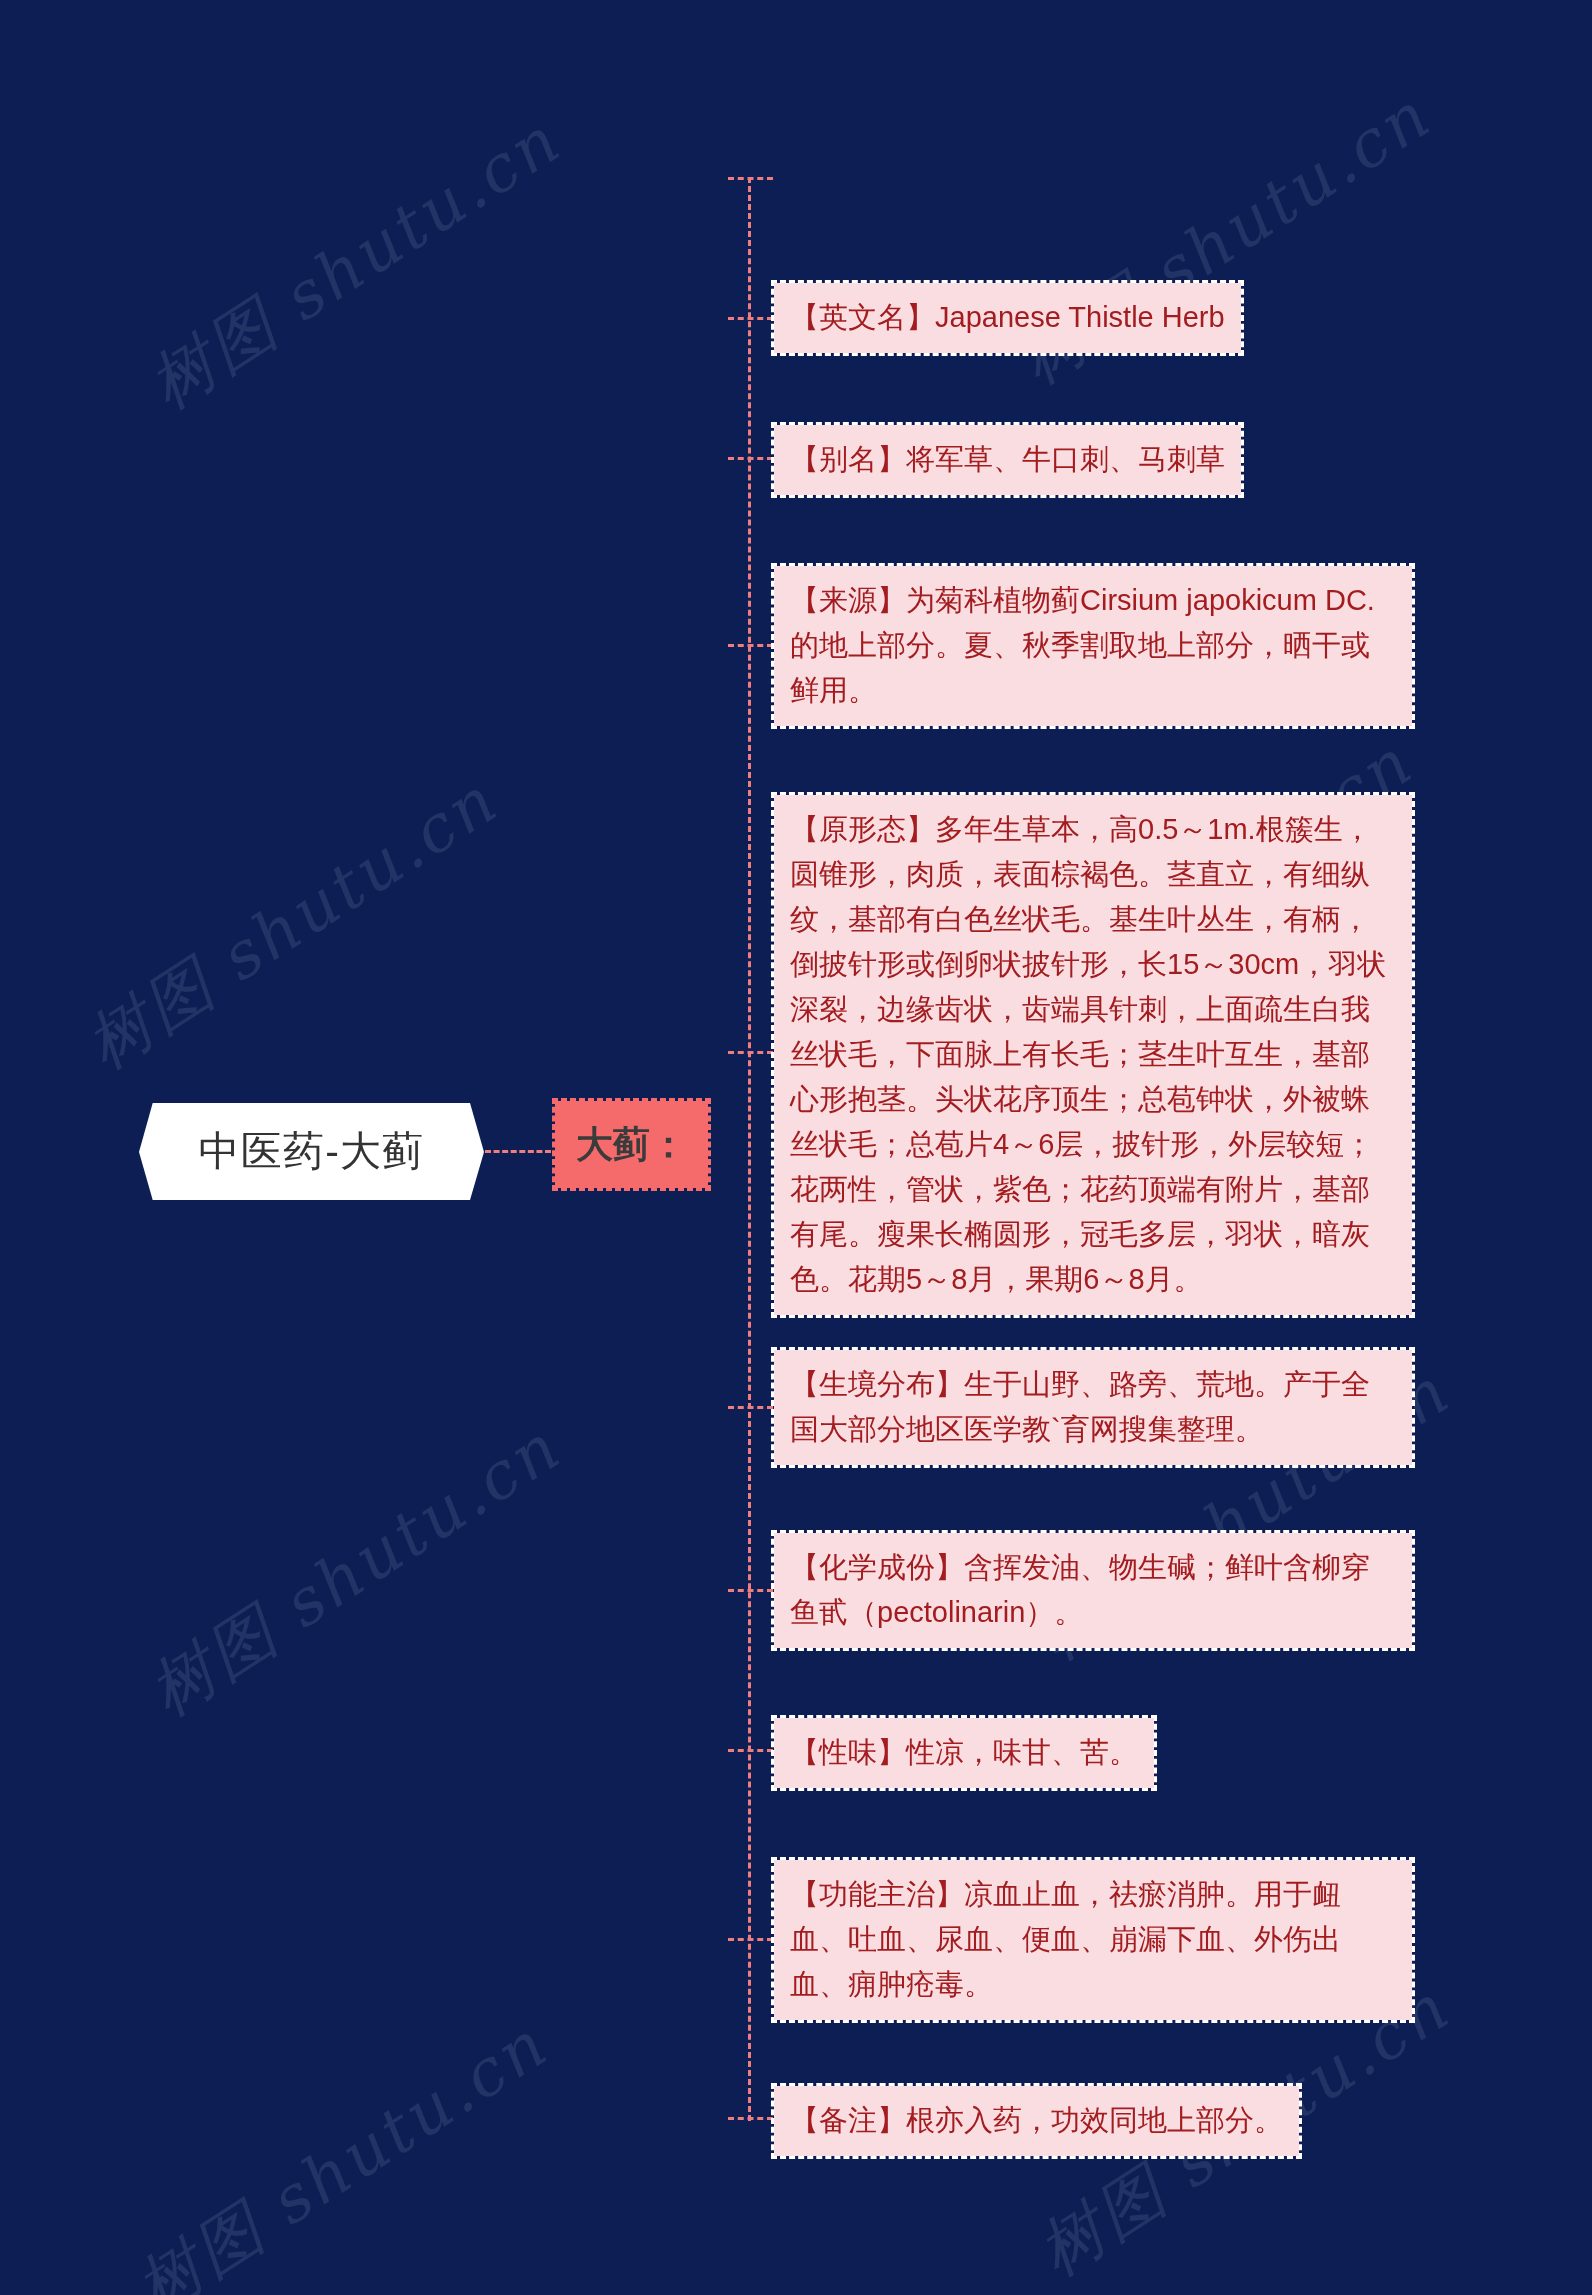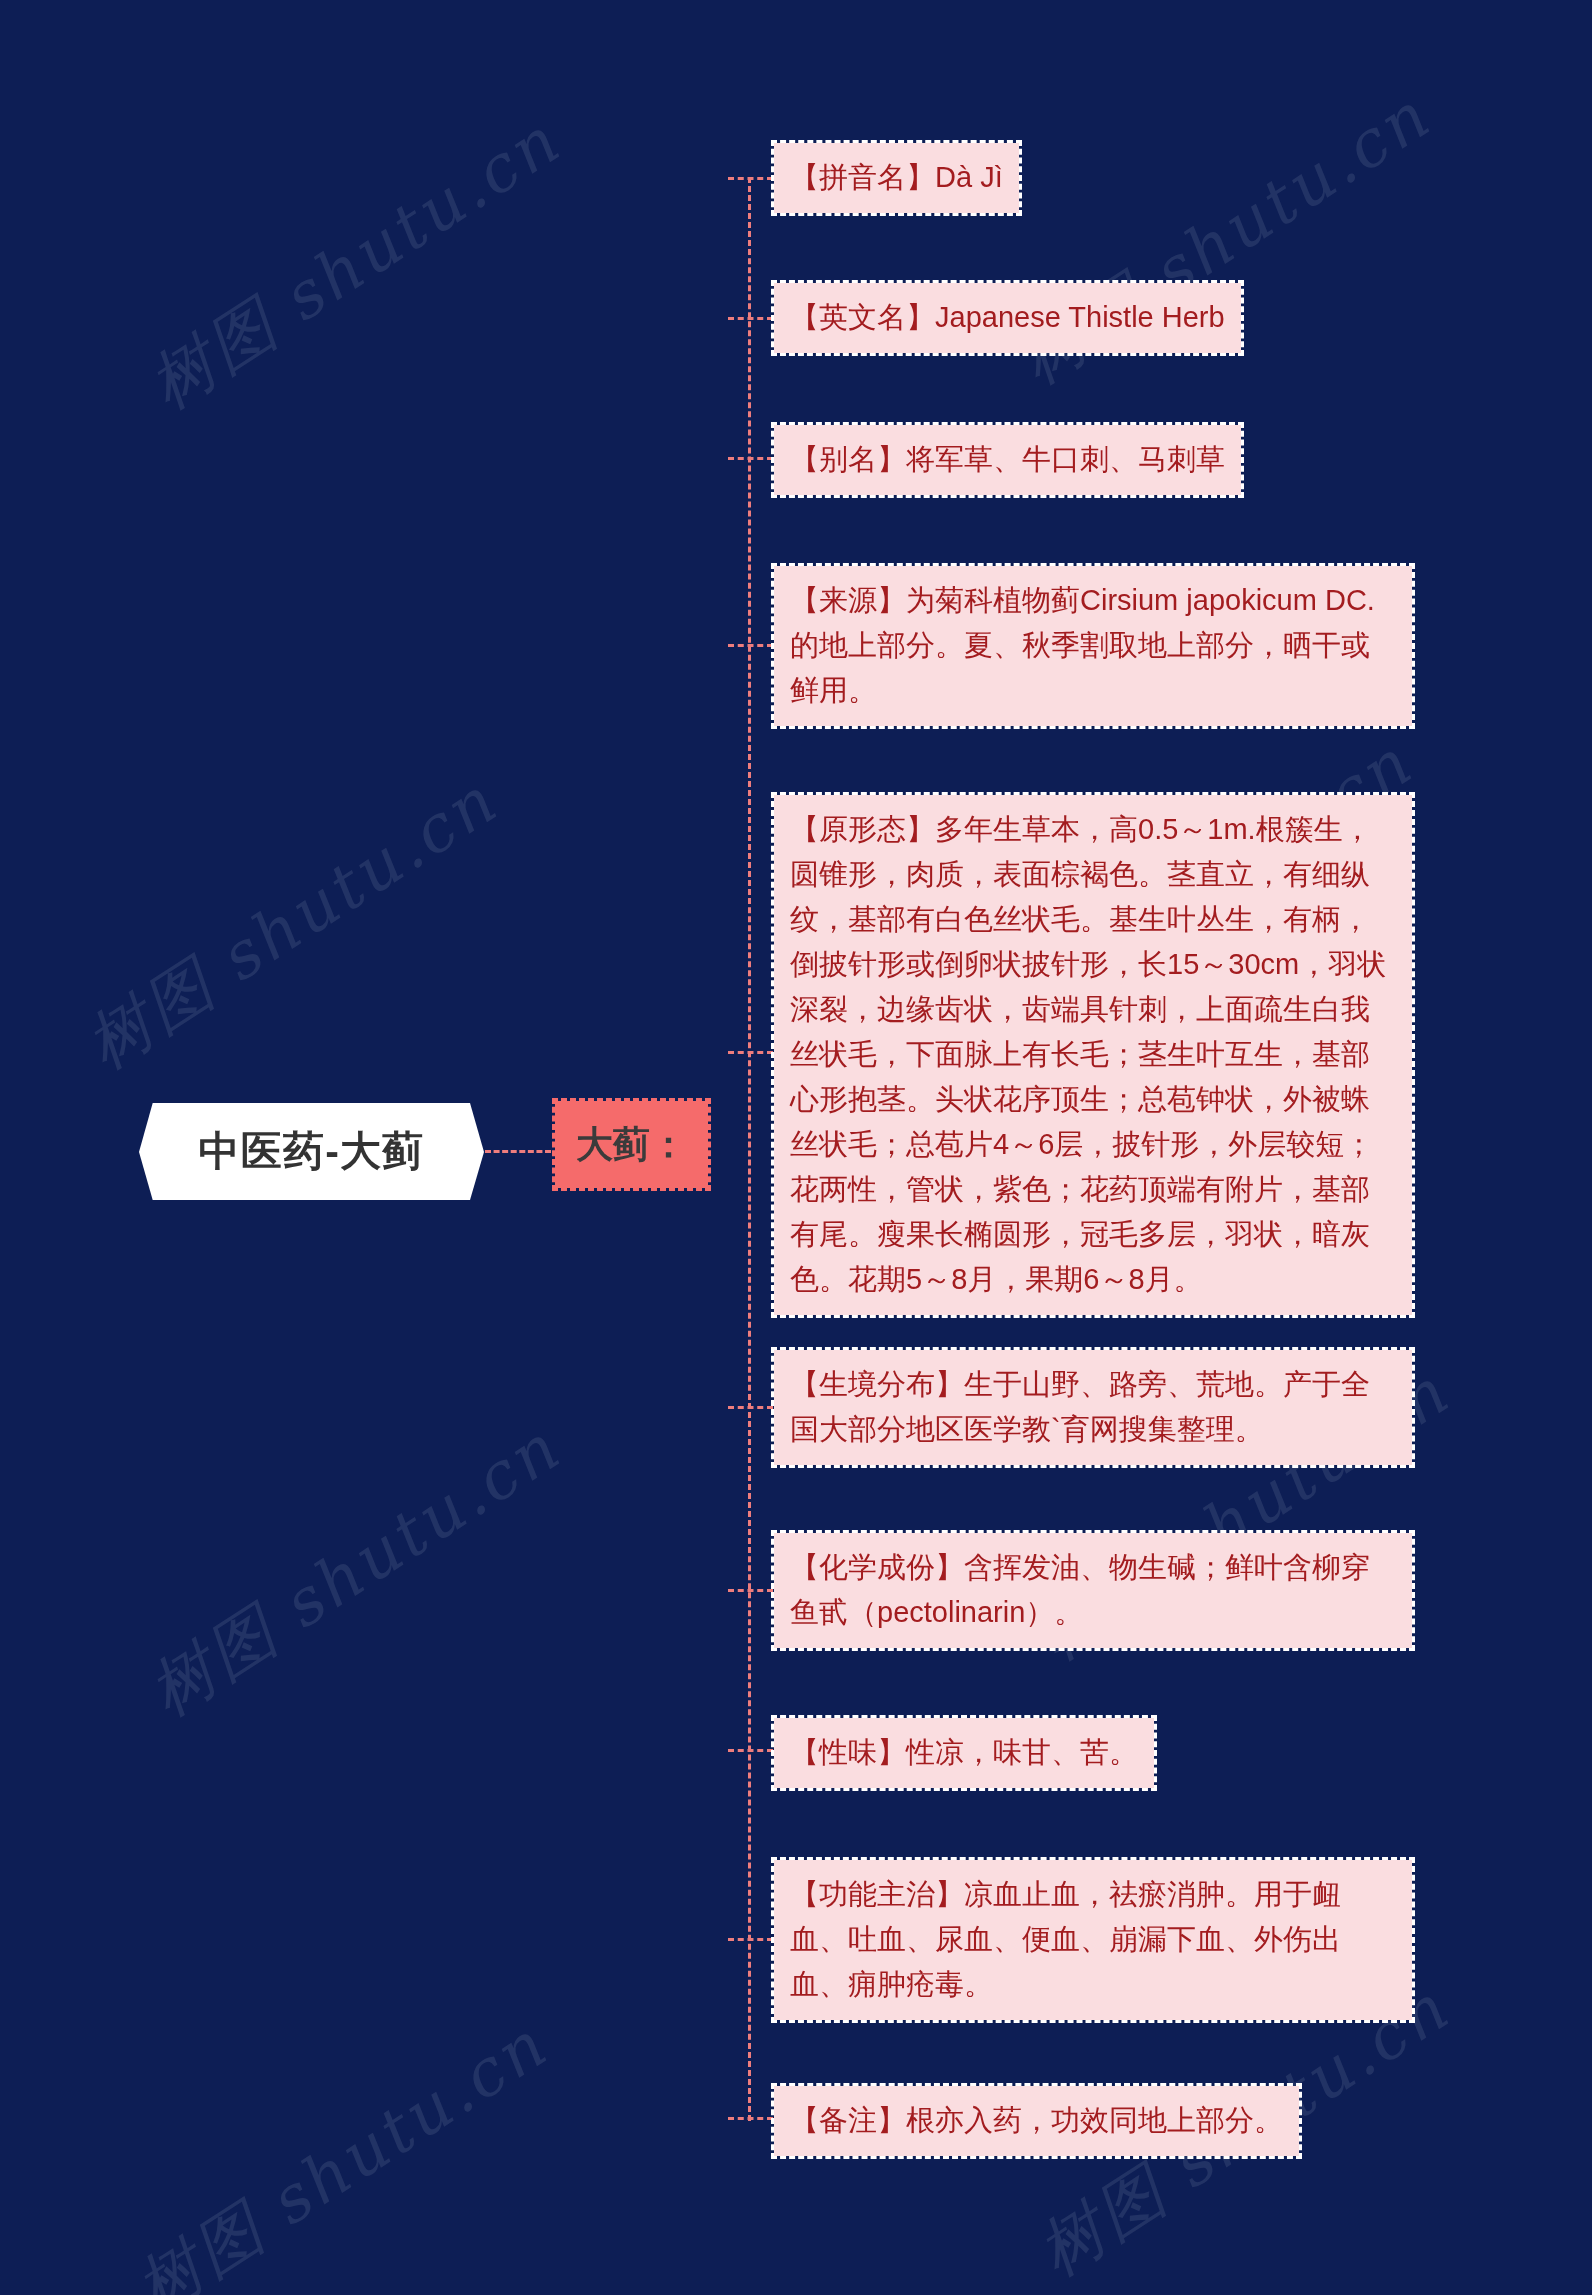--- a/index.html
+++ b/index.html
@@ -49,21 +49,20 @@
   }
   .c1{top:140px}.c2{top:280px}.c3{top:422px}.c4{top:563px}.c5{top:792px}
   .c6{top:1347px}.c7{top:1530px}.c8{top:1715px}.c9{top:1857px}.c10{top:2083px}
   
   .root-node{
     position:absolute; left:139px; top:1103px; width:345px; height:97px;
     background:var(--root-fill); color:var(--root-text);
     font-size:41px; letter-spacing:1.2px;
     display:flex; align-items:center; justify-content:center; z-index:10;
     clip-path:polygon(13.7px 0, 331px 0, 345px 49px, 331px 97px, 13.7px 97px, 0 49px);
-    font-weight:bold;
   }
   
   .center-node{
     position:absolute; left:552px; top:1098px; z-index:10;
     background:var(--accent); background-clip:padding-box;
     border:3.7px dashed var(--accent);
     color:var(--center-text);
     font-size:37px; line-height:37px;
     padding:25px 21px; width:max-content;font-weight:bold;
   }
@@ -91,21 +90,20 @@
   <div class="stub s5"></div>
   <div class="stub s6"></div>
   <div class="stub s7"></div>
   <div class="stub s8"></div>
   <div class="stub s9"></div>
   <div class="stub s10"></div>
 
   <div class="root-node">中医药-大蓟</div>
   <div class="center-node">大蓟：</div>
 
-  <div class="child c1">【拼音名】Dà Jì</div>
   <div class="child c2">【英文名】Japanese Thistle Herb</div>
   <div class="child c4">【来源】为菊科植物蓟Cirsium japokicum DC.的地上部分。夏、秋季割取地上部分，晒干或鲜用。</div>
   <div class="child c3">【别名】将军草、牛口刺、马刺草</div>
   <div class="child c5">【原形态】多年生草本，高0.5～1m.根簇生，圆锥形，肉质，表面棕褐色。茎直立，有细纵纹，基部有白色丝状毛。基生叶丛生，有柄，倒披针形或倒卵状披针形，长15～30cm，羽状深裂，边缘齿状，齿端具针刺，上面疏生白我丝状毛，下面脉上有长毛；茎生叶互生，基部心形抱茎。头状花序顶生；总苞钟状，外被蛛丝状毛；总苞片4～6层，披针形，外层较短；花两性，管状，紫色；花药顶端有附片，基部有尾。瘦果长椭圆形，冠毛多层，羽状，暗灰色。花期5～8月，果期6～8月。</div>
   <div class="child c7">【化学成份】含挥发油、物生碱；鲜叶含柳穿鱼甙（pectolinarin）。</div>
   <div class="child c6">【生境分布】生于山野、路旁、荒地。产于全国大部分地区医学教`育网搜集整理。</div>
   <div class="child c8">【性味】性凉，味甘、苦。</div>
   <div class="child c9">【功能主治】凉血止血，祛瘀消肿。用于衄血、吐血、尿血、便血、崩漏下血、外伤出血、痈肿疮毒。</div>
   <div class="child c10">【备注】根亦入药，功效同地上部分。</div>
 

